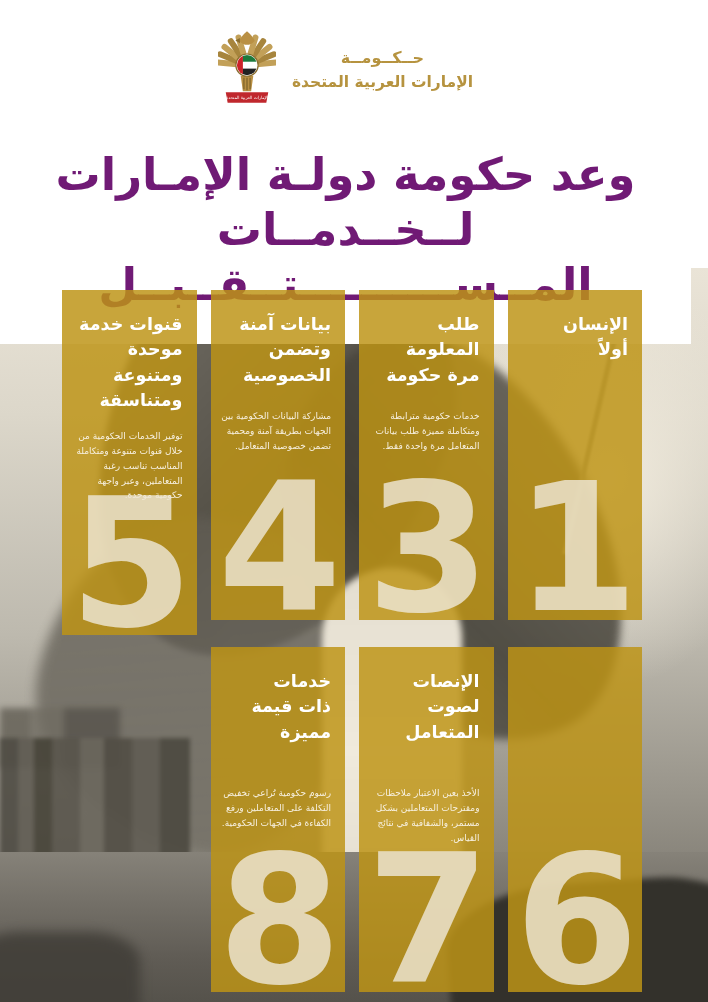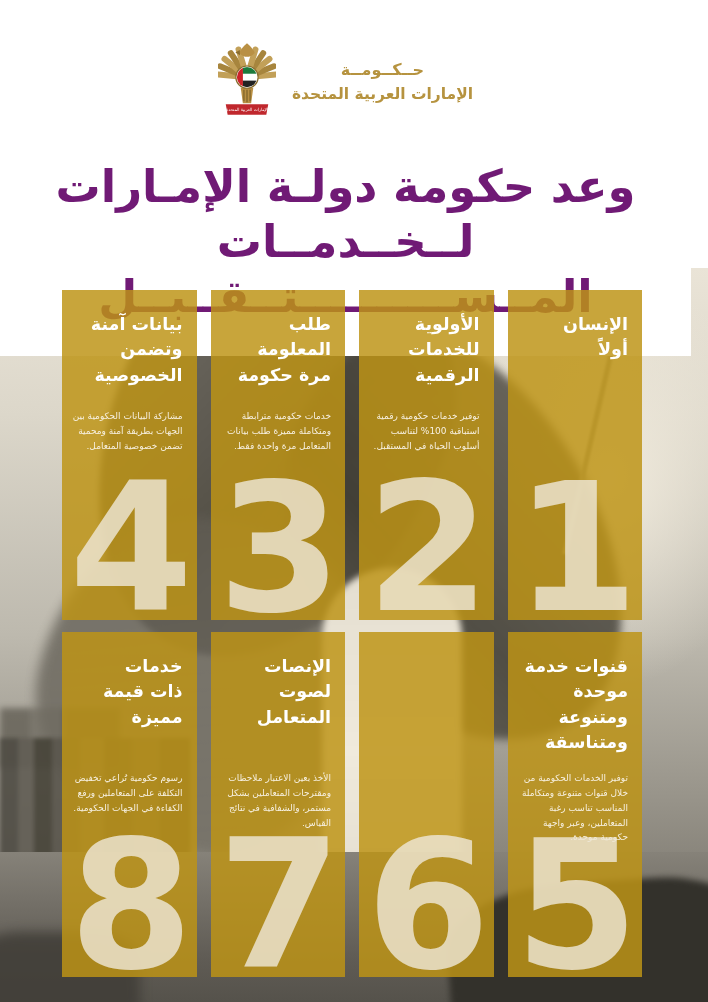--- a/index.html
+++ b/index.html
@@ -1,19 +1,19 @@
 <!DOCTYPE html>
 <html lang="ar"><head>
 <meta charset="utf-8">
 <style>
   html,body{margin:0;padding:0;background:#ffffff;}
   .page{position:relative;width:708px;height:1002px;overflow:hidden;background:#ffffff;
         font-family:"DejaVu Sans", sans-serif;direction:rtl;}
   
-  .header{position:absolute;top:0;left:0;right:17px;height:344px;background:#ffffff;z-index:3;margin-top:12px;}
+  .header{position:absolute;top:0;left:0;right:17px;height:344px;background:#ffffff;z-index:3;}
   .logo{position:absolute;top:30px;left:0;right:0;display:flex;direction:ltr;
         justify-content:center;align-items:center;gap:16px;}
   .logo-text{color:#b6933f;text-align:center;direction:rtl;}
   .logo-line1{font-size:16px;font-weight:bold;letter-spacing:1px;margin-bottom:6px;}
   .logo-line2{font-size:15.5px;font-weight:bold;}
   .main-title{position:absolute;top:118px;left:0;right:0;text-align:center;
         color:#701a75;font-weight:bold;font-size:45px;line-height:1.22;white-space:pre-line;}
   
   .photo{position:absolute;top:268px;left:0;right:0;bottom:0;overflow:hidden;
          background:linear-gradient(180deg,#eae4d7 0%,#dcd7ca 20%,#bdb9ae 50%,#98948a 72%,#7b776e 88%,#6e6a62 100%);}
@@ -114,27 +114,20 @@
   </div>
 
   <div class="grid">
 
     <div class="card r1">
       <div class="title">الإنسان
 أولاً</div>
       <div class="num">1</div>
     </div>
     <div class="card r1">
-      <div class="title">الأولوية
-للخدمات
-الرقمية</div>
-      <div class="desc">توفير خدمات حكومية رقمية استباقية 100% لتناسب أسلوب الحياة في المستقبل.</div>
-      <div class="num">2</div>
-    </div>
-    <div class="card r1">
       <div class="title">طلب
 المعلومة
 مرة حكومة</div>
       <div class="desc">خدمات حكومية مترابطة ومتكاملة مميزة طلب بيانات المتعامل مرة واحدة فقط.</div>
       <div class="num">3</div>
     </div>
     <div class="card r1">
       <div class="title">بيانات آمنة
 وتضمن
 الخصوصية</div>

